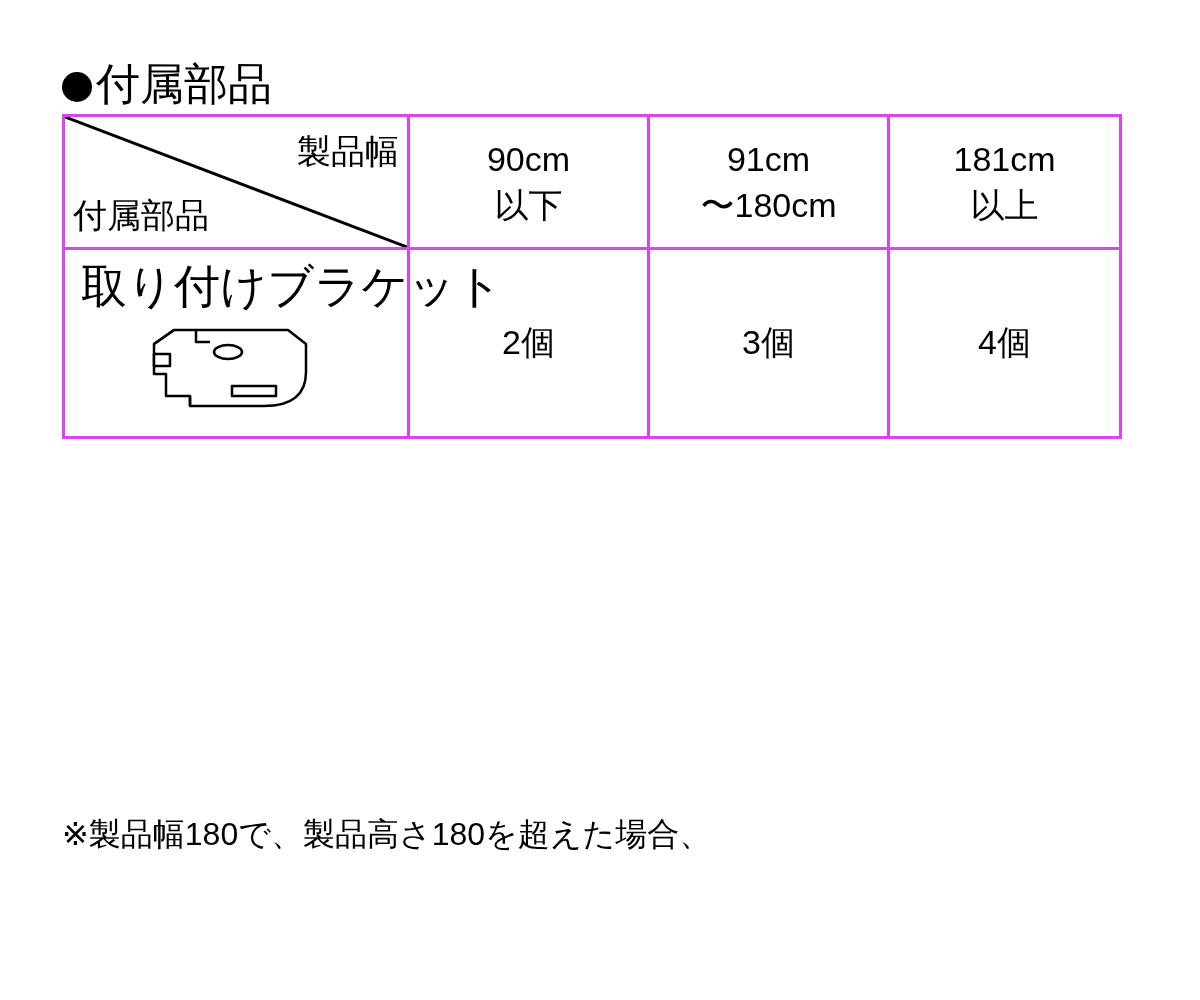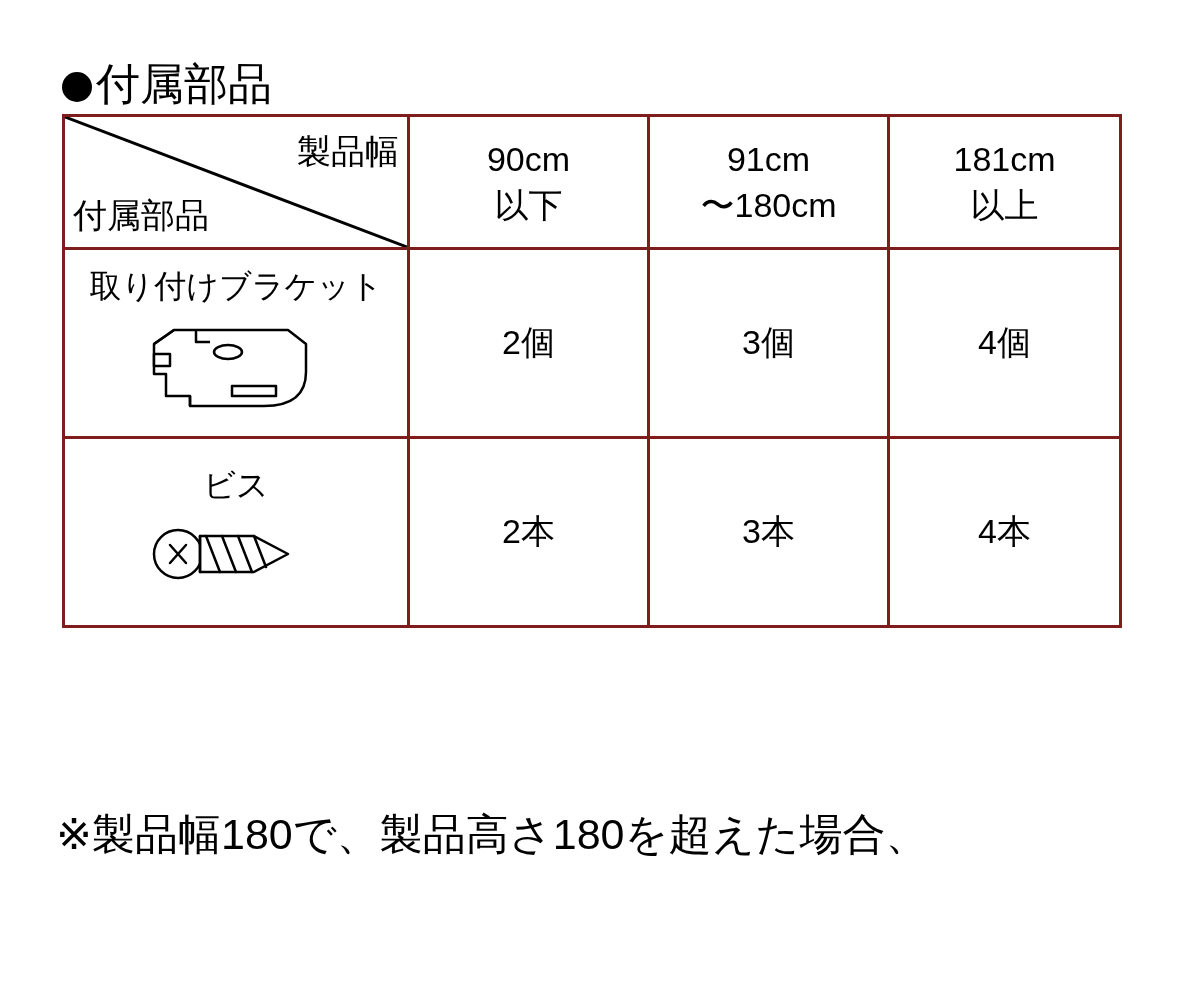--- a/index.html
+++ b/index.html
@@ -49,21 +49,21 @@
     top: 114px;
     width: 1060px;
   }
   table.parts {
     border-collapse: collapse;
     table-layout: fixed;
     width: 1060px;
     background: #fff;
   }
   table.parts td {
-    border: 3px solid #7f1d1d;
+    border: 3px solid #d946ef;
     text-align: center;
     vertical-align: middle;
     font-size: 34px;
     padding: 0;
   }
   col.c-label { width: 345px; }
   col.c-a { width: 240px; }
   col.c-b { width: 240px; }
   col.c-c { width: 232px; }
 
@@ -104,39 +104,40 @@
   }
   td.head .l1 { display: block; }
   td.head .l2 { display: block; }
 
   td.rowlabel {
     height: 186px;
     padding: 6px 4px 10px;
   }
   td.rowlabel .rl-text {
     display: block;
+    font-size: 46px;
+    line-height: 40px;
+    white-space: nowrap;
+    padding-left: 16px;
+  }
+  td.rowlabel .rl-icon {
+    display: block;
+    margin: 4px auto 0;
+  }
+
+  td.qty {
+    font-size: 34px;
+  }
+
+  
+  .footnote {
+    position: absolute;
+    left: 62px;
+    top: 806px;
     font-size: 32px;
-    line-height: 40px;
-    white-space: nowrap;
-  }
-  td.rowlabel .rl-icon {
-    display: block;
-    margin: 4px auto 0;
-  }
-
-  td.qty {
-    font-size: 34px;
-  }
-
-  
-  .footnote {
-    position: absolute;
-    left: 56px;
-    top: 806px;
-    font-size: 43px;
     line-height: 56px;
     white-space: nowrap;
   }
   .footnote .fn2 {
     display: block;
     padding-left: 36px;
   }
 </style>
 </head>
 <body>
@@ -191,37 +192,20 @@
                 <ellipse cx="92" cy="42" rx="14" ry="7"></ellipse>
                 <path d="M60 20 L60 32 L74 32"></path>
               </g>
             </svg>
           </td>
           <td class="qty">2個</td>
           <td class="qty">3個</td>
           <td class="qty">4個</td>
         </tr>
 
-        <tr>
-          <td class="rowlabel">
-            <span class="rl-text">ビス</span>
-            <svg class="rl-icon" width="200" height="90" viewBox="0 0 200 90">
-              <g fill="#ffffff" stroke="#000000" stroke-width="2.5" stroke-linejoin="round" stroke-linecap="round">
-                <circle cx="42" cy="45" r="24"></circle>
-                <path d="M34 36 L50 54 M50 36 L34 54"></path>
-                <path d="M64 27 L118 27 L152 45 L118 63 L64 63 Z"></path>
-                <path d="M70 27 L84 63 M86 27 L100 63 M102 27 L116 63 M118 27 L130 58"></path>
-                <path d="M64 27 L64 63"></path>
-              </g>
-            </svg>
-          </td>
-          <td class="qty">2本</td>
-          <td class="qty">3本</td>
-          <td class="qty">4本</td>
-        </tr>
 
       </tbody>
     </table>
   </div>
 
   <div class="footnote">
     <span class="fn1">※製品幅180で、製品高さ180を超えた場合、</span>
   </div>
 
 </div>

